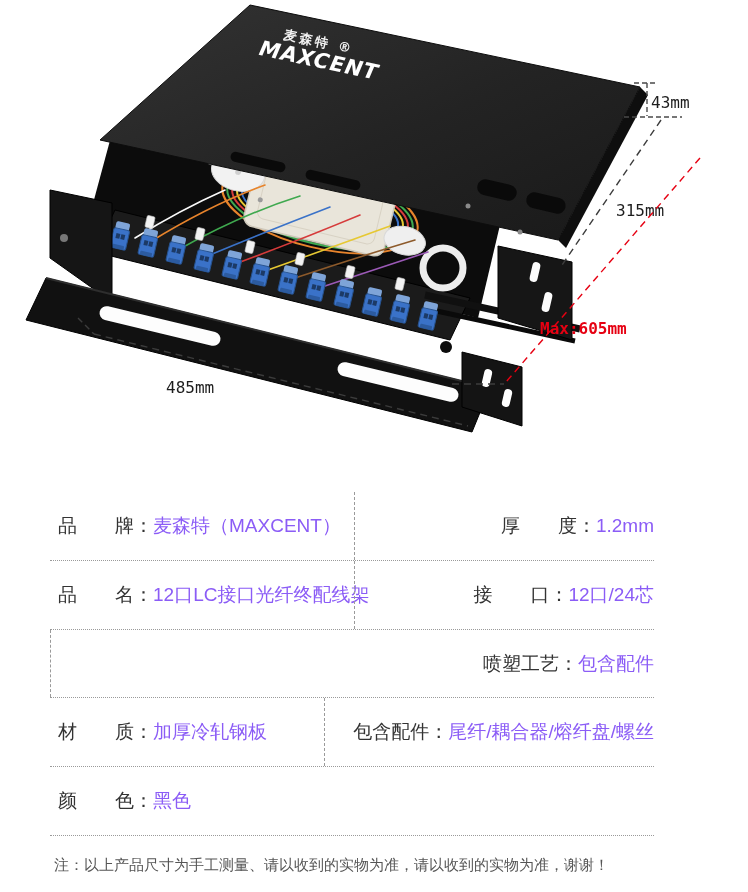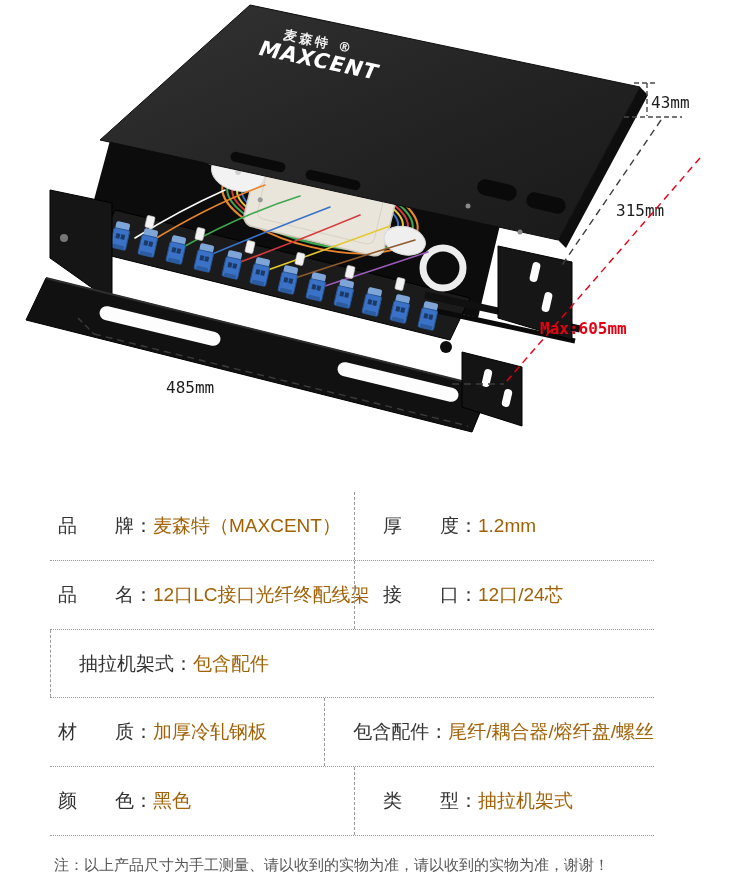--- a/index.html
+++ b/index.html
@@ -4,23 +4,23 @@
 <style>
   html,body{margin:0;padding:0;background:#fff;}
   .page{position:relative;width:748px;height:892px;background:#fff;overflow:hidden;
         font-family:"Liberation Sans","DejaVu Sans",sans-serif;}
   .photo-wrap{position:absolute;left:0;top:0;width:748px;height:474px;}
   
   .spec-table{position:absolute;left:50px;top:492px;width:604px;}
   .spec-row{display:flex;border-bottom:1px dotted #9a9a9a;}
   .cell{padding:22px 0 20px;font-size:19px;color:#333;line-height:1.25;white-space:nowrap;}
   .cell.left{width:296px;padding-left:8px;}
-  .cell.right{flex:1;border-left:1px dashed #9a9a9a;padding-left:28px;}
+  .cell.right{flex:1;border-left:1px dashed #9a9a9a;padding-left:28px;text-align:right;}
   .spec-label{color:#333;font-family:Liberation Mono, monospace;}
-  .spec-value{color:#a16207;}
+  .spec-value{color:#8b5cf6;}
   .note{position:absolute;left:54px;top:856px;font-size:15px;color:#555;white-space:nowrap;}
   
   .dim-label{font-family:"DejaVu Sans Mono","Liberation Mono",monospace;font-size:16px;fill:#1d1d1d;}
   .dim-label-red{font-family:"DejaVu Sans Mono","Liberation Mono",monospace;font-size:16px;font-weight:bold;}
   .logo-cn{font-family:"DejaVu Sans","Liberation Sans",sans-serif;font-size:13px;font-weight:bold;
            fill:#f2f2f2;letter-spacing:3px;}
   .logo-en{font-family:"DejaVu Sans","Liberation Sans",sans-serif;font-size:21px;font-weight:bold;
            font-style:italic;fill:#fff;letter-spacing:1px;}
 </style>
 </head>
@@ -209,39 +209,36 @@
       <div class="cell left">
         <span class="spec-label">品　　名：</span><span class="spec-value">12口LC接口光纤终配线架</span>
       </div>
       <div class="cell right">
         <span class="spec-label">接　　口：</span><span class="spec-value">12口/24芯</span>
       </div>
     </div>
 
     <div class="spec-row">
       <div class="cell right">
-        <span class="spec-label">抽拉机架式：</span><span class="spec-value">包含配件</span>
+        <span class="spec-label">喷塑工艺：</span><span class="spec-value">包含配件</span>
       </div>
     </div>
 
     <div class="spec-row">
       <div class="cell left">
         <span class="spec-label">材　　质：</span><span class="spec-value">加厚冷轧钢板</span>
       </div>
       <div class="cell right">
         <span class="spec-label">包含配件：</span><span class="spec-value">尾纤/耦合器/熔纤盘/螺丝</span>
       </div>
     </div>
 
     <div class="spec-row">
       <div class="cell left">
         <span class="spec-label">颜　　色：</span><span class="spec-value">黑色</span>
       </div>
-      <div class="cell right">
-        <span class="spec-label">类　　型：</span><span class="spec-value">抽拉机架式</span>
-      </div>
     </div>
 
   </div>
 
   <div class="note">注：以上产品尺寸为手工测量、请以收到的实物为准，请以收到的实物为准，谢谢！</div>
 
 </div>
 
 </body></html>

